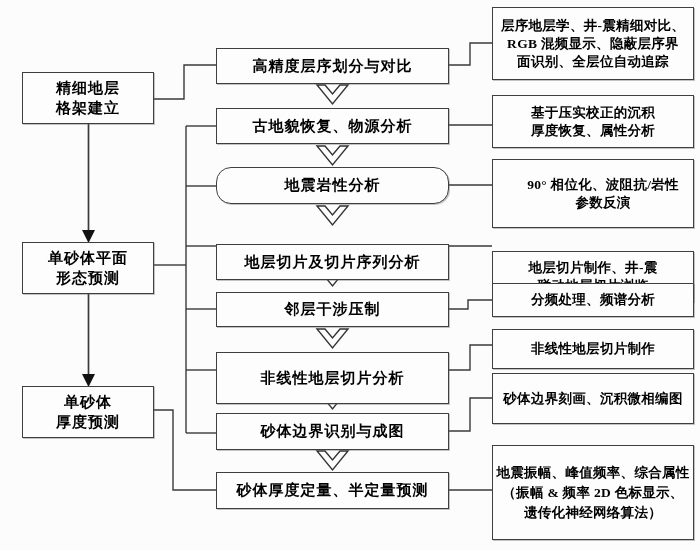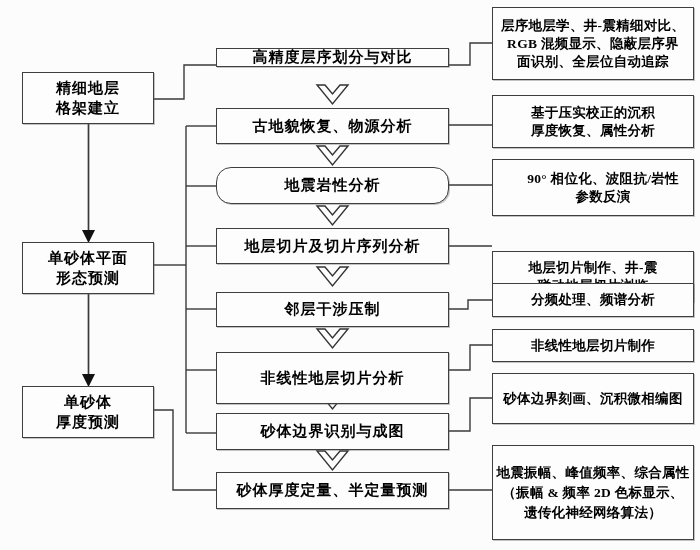--- a/index.html
+++ b/index.html
@@ -89,30 +89,30 @@
   </div>
   <div class="box lcol" style="top:242px;">
     <div class="ln">单砂体平面</div>
     <div class="ln">形态预测</div>
   </div>
   <div class="box lcol" style="top:386px;">
     <div class="ln">单砂体</div>
     <div class="ln">厚度预测</div>
   </div>
 
-  <div class="box ccol" style="top:48px;height:19px;">
+  <div class="box ccol" style="top:48px;height:36px;">
     <div class="ln">高精度层序划分与对比</div>
   </div>
   <div class="box ccol" style="top:108px;height:36px;">
     <div class="ln">古地貌恢复、物源分析</div>
   </div>
   <div class="box ccol" style="top:167px;height:37px;border-radius:15px;">
     <div class="ln">地震岩性分析</div>
   </div>
-  <div class="box ccol" style="top:228px;height:36px;">
+  <div class="box ccol" style="top:244px;height:36px;">
     <div class="ln">地层切片及切片序列分析</div>
   </div>
   <div class="box ccol" style="top:292px;height:35px;">
     <div class="ln">邻层干涉压制</div>
   </div>
   <div class="box ccol" style="top:352px;height:52px;">
     <div class="ln">非线性地层切片分析</div>
   </div>
   <div class="box ccol" style="top:413px;height:37px;">
     <div class="ln">砂体边界识别与成图</div>
@@ -123,32 +123,32 @@
 
   <div class="box rcol" style="top:7px;height:73px;">
     <div class="ln">层序地层学、井-震精细对比、</div>
     <div class="ln">RGB 混频显示、隐蔽层序界</div>
     <div class="ln">面识别、全层位自动追踪</div>
   </div>
   <div class="box rcol" style="top:95px;height:53px;">
     <div class="ln">基于压实校正的沉积</div>
     <div class="ln">厚度恢复、属性分析</div>
   </div>
-  <div class="box rcol" style="top:159px;height:57px;padding-left:20px;">
+  <div class="box rcol" style="top:159px;height:69px;padding-left:20px;">
     <div class="ln">90° 相位化、波阻抗/岩性</div>
     <div class="ln">参数反演</div>
   </div>
   <div class="box rcol" style="top:223px;height:51px;margin-top:28px;">
     <div class="ln">地层切片制作、井-震</div>
     <div class="ln">联动地层切片浏览</div>
   </div>
   <div class="box rcol" style="top:283px;height:34px;">
     <div class="ln">分频处理、频谱分析</div>
   </div>
-  <div class="box rcol" style="top:329px;height:33px;">
+  <div class="box rcol" style="top:329px;height:40px;">
     <div class="ln">非线性地层切片制作</div>
   </div>
   <div class="box rcol" style="top:373px;height:51px;">
     <div class="ln">砂体边界刻画、沉积微相编图</div>
   </div>
   <div class="box rcol" style="top:445px;height:95px;line-height:20px;">
     <div class="ln">地震振幅、峰值频率、综合属性</div>
     <div class="ln">（振幅 &amp; 频率 2D 色标显示、</div>
     <div class="ln">遗传化神经网络算法）</div>
   </div>

